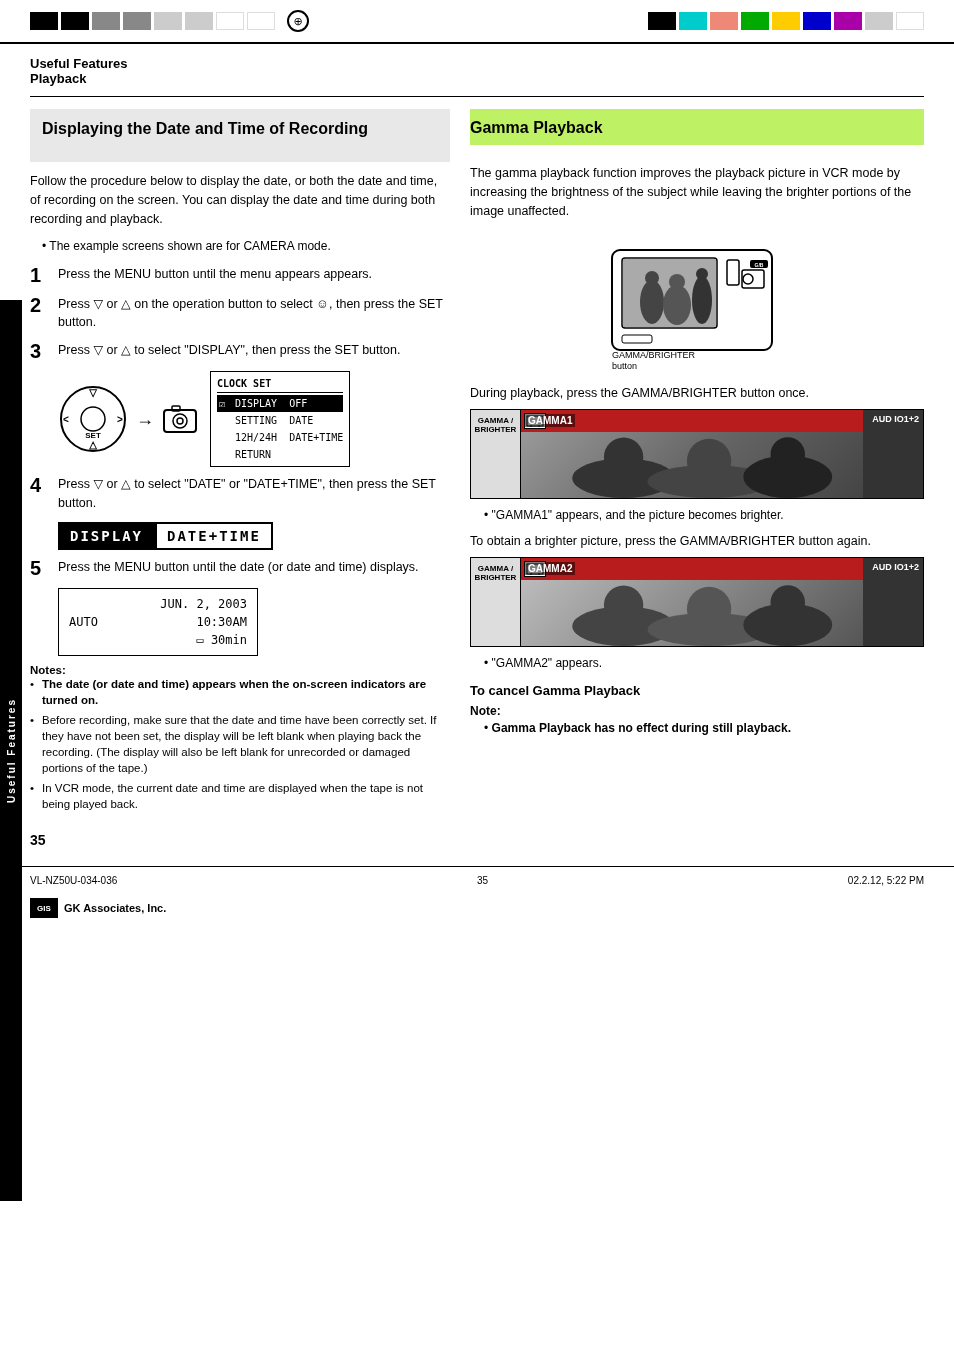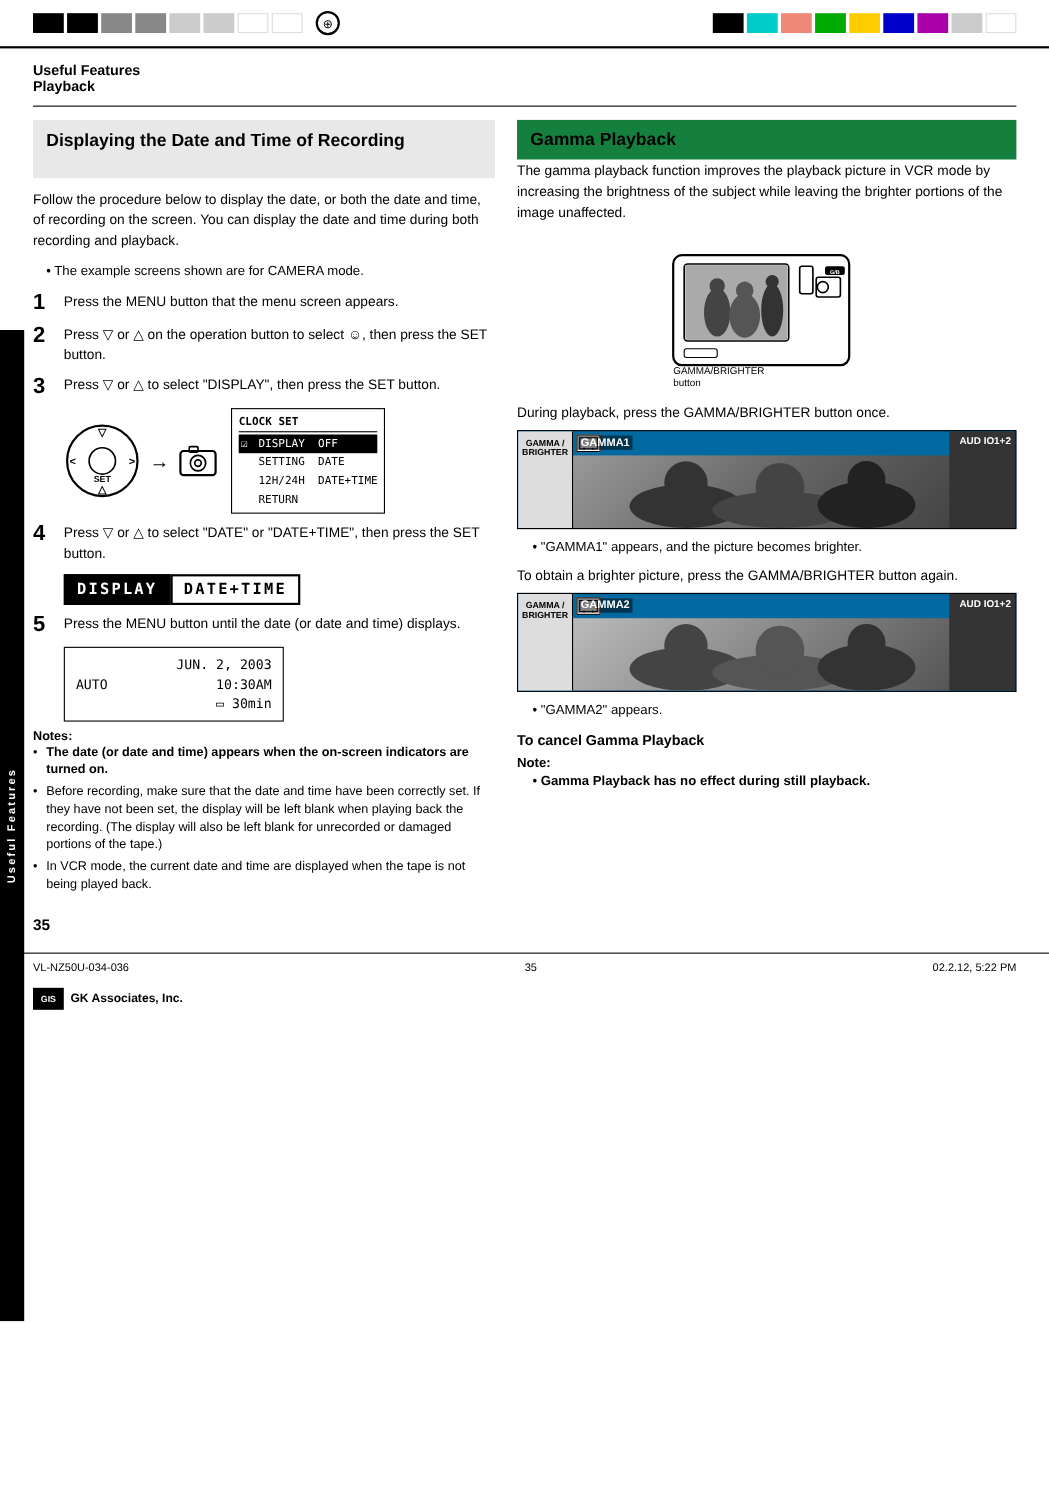--- a/index.html
+++ b/index.html
@@ -97,23 +97,23 @@
     }
     .section-box h2 {
       font-size: 16px;
       font-weight: bold;
       font-family: Arial Black, Arial, sans-serif;
       line-height: 1.2;
       margin-bottom: 0;
     }
 
     .gamma-section-box {
-      background: #15803d;
-      padding: 10px 12px 8px 12px;
-      margin-bottom: 1px;
+      background: #bef264;
+      padding: 10px 12px 8px 0;
+      margin-bottom: 19px;
     }
     .gamma-section-box h2 {
       font-size: 16px;
       font-weight: bold;
       font-family: Arial Black, Arial, sans-serif;
     }
 
     .intro-text {
       font-size: 12.5px;
       line-height: 1.5;
@@ -275,21 +275,21 @@
     .gamma-bullet::before { content: "• "; }
 
     
     .gamma-display-box {
       border: 1px solid #000;
       width: 100%;
       height: 90px;
       margin-bottom: 8px;
       position: relative;
       overflow: hidden;
-      background: #0369a1;
+      background: #b91c1c;
       display: flex;
       align-items: stretch;
     }
     .gamma-display-left {
       width: 50px;
       background: #555;
       display: flex;
       flex-direction: column;
       align-items: center;
       justify-content: flex-start;
@@ -457,21 +457,21 @@
     <div class="section-box">
       <h2>Displaying the Date and Time of Recording</h2>
     </div>
 
     <p class="intro-text">Follow the procedure below to display the date, or both the date and time, of recording on the screen. You can display the date and time during both recording and playback.</p>
 
     <p class="bullet-note">The example screens shown are for CAMERA mode.</p>
 
     <div class="step">
       <div class="step-number">1</div>
-      <div class="step-text">Press the MENU button that the menu screen appears.</div>
+      <div class="step-text">Press the MENU button until the menu appears appears.</div>
     </div>
 
     <div class="step">
       <div class="step-number">2</div>
       <div class="step-text">Press ▽ or △ on the operation button to select ☺, then press the SET button.</div>
     </div>
 
     <div class="step">
       <div class="step-number">3</div>
       <div class="step-text">Press ▽ or △ to select "DISPLAY", then press the SET button.</div>

